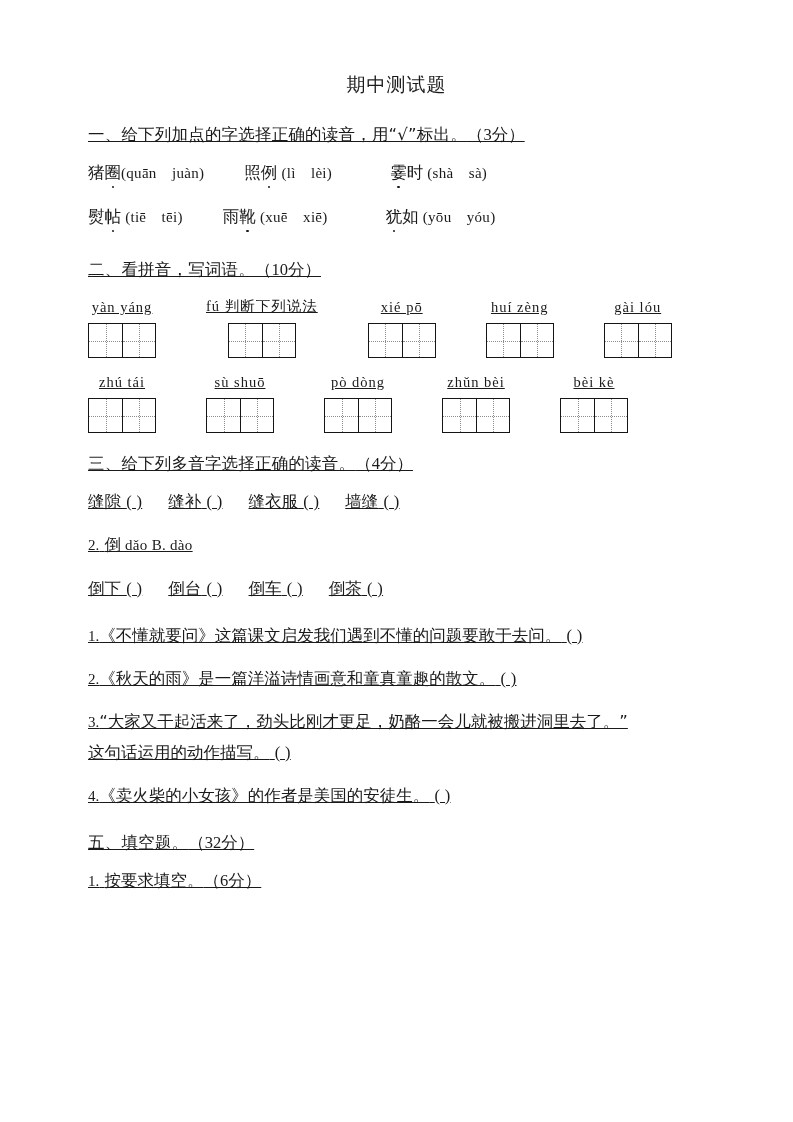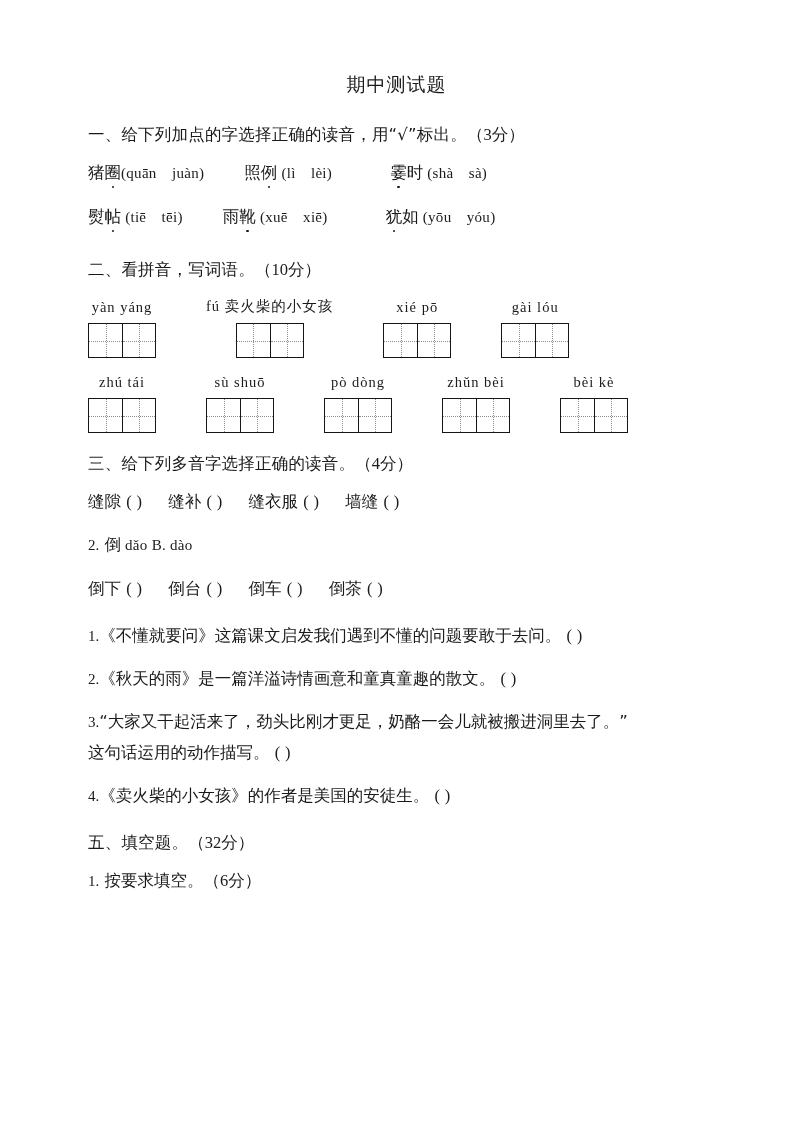--- a/index.html
+++ b/index.html
@@ -34,20 +34,21 @@
     letter-spacing: 1px;
     margin: 0;
     padding-top: 72px;
     font-family: "DejaVu Sans", "Liberation Sans", sans-serif;
   }
 
   .content {
     padding-left: 88px;
     padding-right: 42px;
     padding-top: 26px;
+    text-decoration: underline;
   }
 
   .sec-head {
     font-size: 16.5px;
     font-family: "DejaVu Sans", "Liberation Sans", sans-serif;
     letter-spacing: 0.2px;
     margin: 0 0 16px 0;
     white-space: nowrap;
   }
   .sec-head .pts,
@@ -200,28 +201,35 @@
 
       <div class="grid-row">
         <div class="grid-cellgroup">
           <div class="pinyin-label">yàn yáng</div>
           <div class="tianzi">
               <div class="cell"></div>
               <div class="cell"></div>
             </div>
         </div>
         <div class="grid-cellgroup">
-          <div class="pinyin-label">fú 卖火柴的小女孩</div>
+          <div class="pinyin-label">fú 判断下列说法</div>
           <div class="tianzi">
               <div class="cell"></div>
               <div class="cell"></div>
             </div>
         </div>
         <div class="grid-cellgroup">
           <div class="pinyin-label">xié pō</div>
+          <div class="tianzi">
+              <div class="cell"></div>
+              <div class="cell"></div>
+            </div>
+        </div>
+        <div class="grid-cellgroup">
+          <div class="pinyin-label">huí zèng</div>
           <div class="tianzi">
               <div class="cell"></div>
               <div class="cell"></div>
             </div>
         </div>
         <div class="grid-cellgroup">
           <div class="pinyin-label">gài lóu</div>
           <div class="tianzi">
               <div class="cell"></div>
               <div class="cell"></div>

